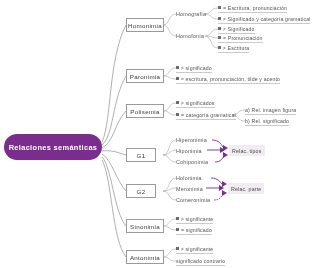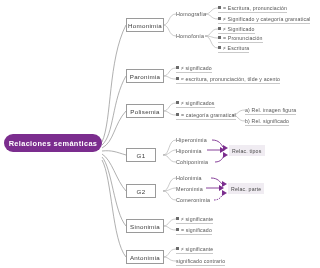--- a/index.html
+++ b/index.html
@@ -25,21 +25,21 @@
   .node {
     position: absolute;
     box-sizing: border-box;
     white-space: nowrap;
   }
   
   .root {
     left: 4px;
     top: 134px;
     width: 98px;
-    height: 18px;
+    height: 26px;
     border-radius: 13px;
     background: #7b2d8e;
     color: #ffffff;
     font-size: 7.4px;
     font-weight: bold;
     letter-spacing: 0.35px;
     display: flex;
     align-items: center;
     justify-content: center;
     text-align: center;

